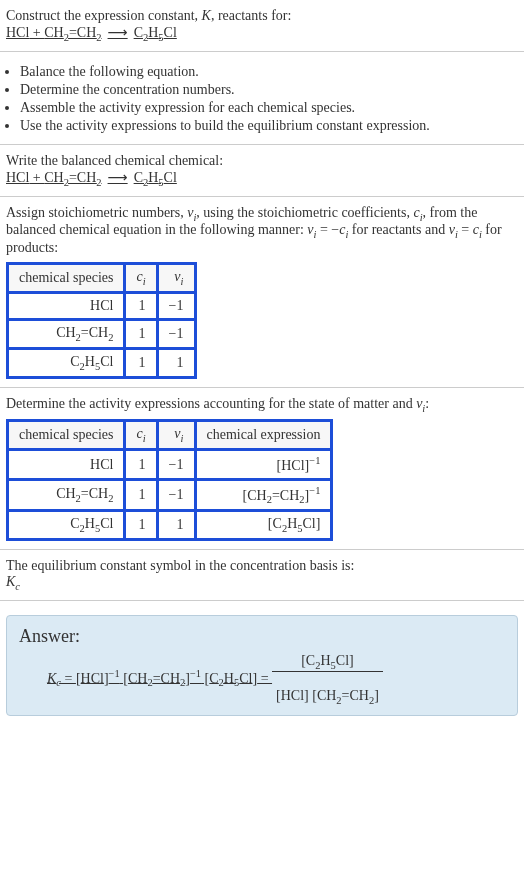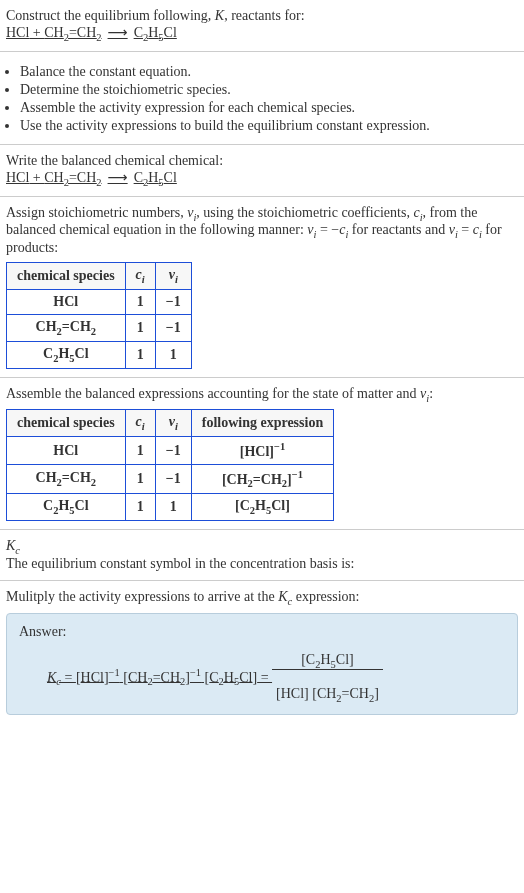--- a/index.html
+++ b/index.html
@@ -24,38 +24,38 @@
   }
   .sup {
     vertical-align: super;
     font-size: 0.75em;
   }
   table.data {
     border-collapse: collapse;
     margin-top: 6px;
   }
   table.data th, table.data td {
-    border: 1px solid #1d4ed8;
+    border: 3px solid #1d4ed8;
     padding: 4px 10px;
-    text-align: center;
-    font-weight: bold;
+    text-align: right;
+    font-weight: normal;
   }
   table.data th {
     background: #f7f7f7;
   }
   .answer-box {
     background: #dbeaf4;
     border: 1px solid #b8cddc;
     border-radius: 4px;
     padding: 10px 12px;
     margin-top: 6px;
   }
   .answer-label {
-    font-size: 14px;
-    margin-bottom: 12px;
+    font-size: 18px;
+    margin-bottom: 6px;
   }
   .frac {
     display: inline-block;
     vertical-align: middle;
     text-align: center;
   }
   .frac .num {
     display: block;
     border-bottom: 1px solid #333;
     padding: 0 4px;
@@ -85,31 +85,31 @@
   }
   .kc-expr {
     margin-left: 28px;
   }
 </style>
 </head>
 <body>
 
 <div class="section">
   <div>
-    <span>Construct the equilibrium following, </span><span class="italic">K</span><span>, reactants for:</span>
+    <span>Construct the expression constant, </span><span class="italic">K</span><span>, reactants for:</span>
   </div>
   <div class="eqline">
     <span>HCl</span><span> + </span><span>CH</span><span class="sub">2</span><span>=CH</span><span class="sub">2</span><span class="arrow">⟶</span><span>C</span><span class="sub">2</span><span>H</span><span class="sub">5</span><span>Cl</span>
   </div>
 </div>
 
 <div class="section">
   <ul class="plan">
-    <li>Balance the constant equation.</li>
-    <li>Determine the stoichiometric species.</li>
+    <li>Balance the following equation.</li>
+    <li>Determine the concentration numbers.</li>
     <li>Assemble the activity expression for each chemical species.</li>
     <li>Use the activity expressions to build the equilibrium constant expression.</li>
   </ul>
 </div>
 
 <div class="section">
   <div>Write the balanced chemical chemical:</div>
   <div class="eqline">
     <span>HCl</span><span> + </span><span>CH</span><span class="sub">2</span><span>=CH</span><span class="sub">2</span><span class="arrow">⟶</span><span>C</span><span class="sub">2</span><span>H</span><span class="sub">5</span><span>Cl</span>
   </div>
@@ -140,29 +140,29 @@
       <td><span>C</span><span class="sub">2</span><span>H</span><span class="sub">5</span><span>Cl</span></td>
       <td>1</td>
       <td>1</td>
     </tr>
   </tbody>
     </table>
 </div>
 
 <div class="section">
   <div>
-    <span>Assemble the balanced expressions accounting for the state of matter and </span><span class="italic">ν</span><span class="sub italic">i</span><span>:</span>
+    <span>Determine the activity expressions accounting for the state of matter and </span><span class="italic">ν</span><span class="sub italic">i</span><span>:</span>
   </div>
   <table class="data">
     <tbody>
         <tr>
       <th>chemical species</th>
       <th><span class="italic">c</span><span class="sub italic">i</span></th>
       <th><span class="italic">ν</span><span class="sub italic">i</span></th>
-      <th>following expression</th>
+      <th>chemical expression</th>
     </tr>
     <tr>
       <td><span>HCl</span></td>
       <td>1</td>
       <td>−1</td>
       <td>[<span>HCl</span>]<span class="sup">−1</span></td>
     </tr>
     <tr>
       <td><span>CH</span><span class="sub">2</span><span>=CH</span><span class="sub">2</span></td>
       <td>1</td>
@@ -173,28 +173,25 @@
       <td><span>C</span><span class="sub">2</span><span>H</span><span class="sub">5</span><span>Cl</span></td>
       <td>1</td>
       <td>1</td>
       <td>[<span>C</span><span class="sub">2</span><span>H</span><span class="sub">5</span><span>Cl</span>]</td>
     </tr>
   </tbody>
     </table>
 </div>
 
 <div class="section">
+  <div>The equilibrium constant symbol in the concentration basis is:</div>
   <div><span class="italic">K</span><span class="sub italic">c</span></div>
-  <div>The equilibrium constant symbol in the concentration basis is:</div>
 </div>
 
 <div class="section no-border">
-  <div>
-    <span>Mulitply the activity expressions to arrive at the </span><span class="italic">K</span><span class="sub italic">c</span><span> expression:</span>
-  </div>
   <div class="answer-box">
     <div class="answer-label">Answer:</div>
     <div class="eqline kc-expr">
       <span class="italic">K</span><span class="sub italic">c</span><span> = </span>[<span>HCl</span>]<span class="sup">−1</span>
       [<span>CH</span><span class="sub">2</span><span>=CH</span><span class="sub">2</span>]<span class="sup">−1</span>
       [<span>C</span><span class="sub">2</span><span>H</span><span class="sub">5</span><span>Cl</span>]<span> = </span><span class="frac">
         <span class="num">[<span>C</span><span class="sub">2</span><span>H</span><span class="sub">5</span><span>Cl</span>]</span>
         <span class="den">[<span>HCl</span>] [<span>CH</span><span class="sub">2</span><span>=CH</span><span class="sub">2</span>]</span>
       </span>
     </div>

